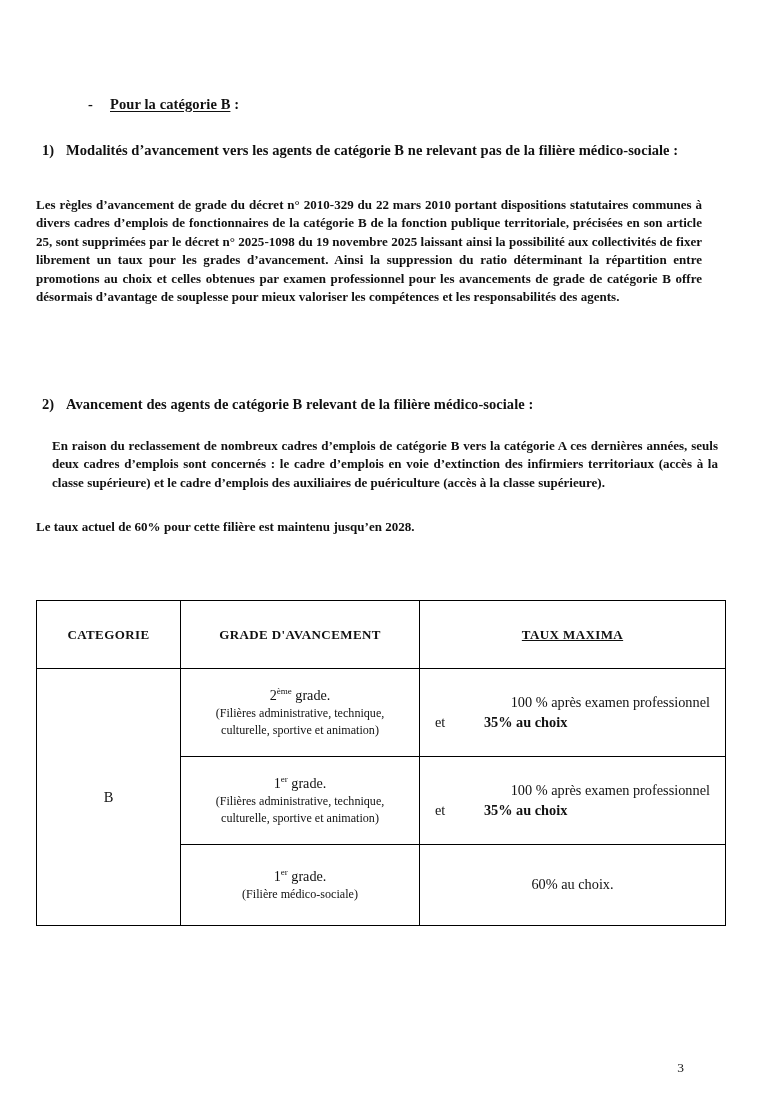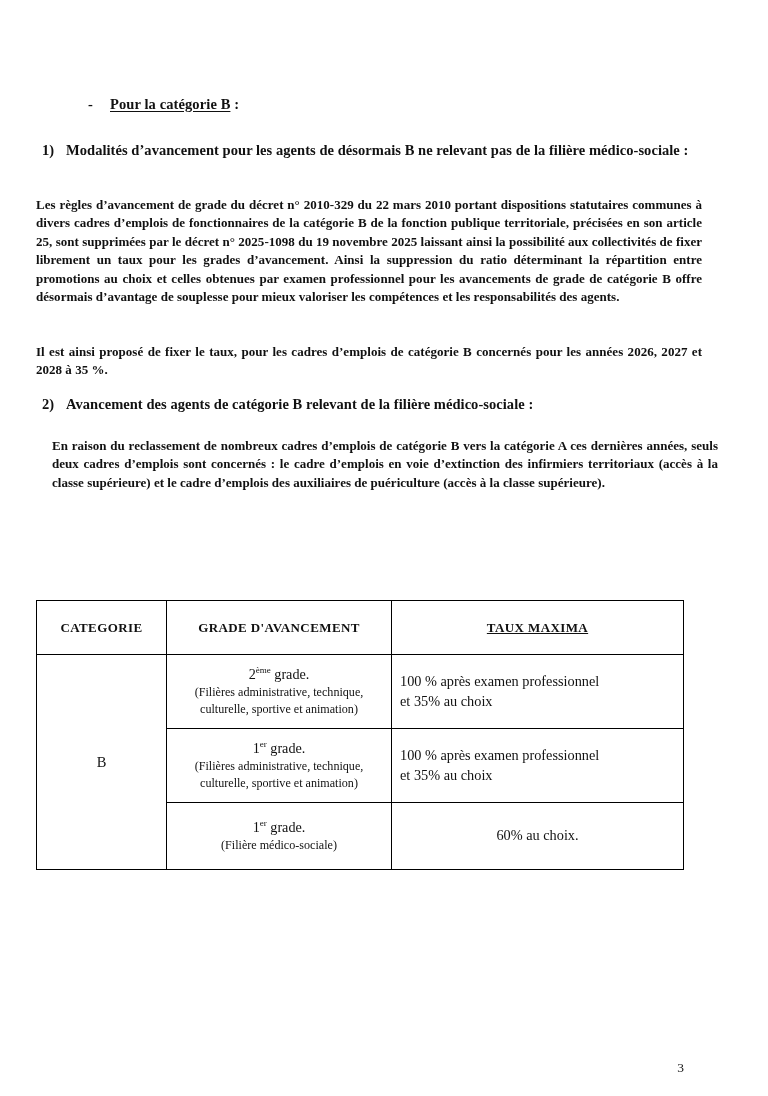--- a/index.html
+++ b/index.html
@@ -93,21 +93,21 @@
   .rate-table {
     position: absolute;
     left: 36px;
     top: 600px;
     width: 596px;
     border-collapse: collapse;
     table-layout: fixed;
   }
   .rate-table td, .rate-table th {
     border: 1.3px solid #000000;
-    padding: 8px;
+    padding: 15px;
     vertical-align: middle;
   }
   .col-cat   { width: 113px; }
   .col-grade { width: 208px; margin-top: 12px; }
   .col-taux  { width: 275px; text-decoration: underline; }
 
   .rate-table thead th {
     height: 37px;
     text-align: center;
     font-size: 13px;
@@ -140,28 +140,29 @@
     line-height: 1.33;
   }
 
   .cell-taux {
     padding: 7px 14px 9px 22px;
     font-size: 14.3px;
     line-height: 1.34;
   }
   .cell-taux .taux-line1 {
     display: block;
+    text-align: right;
+  }
+  .cell-taux .taux-line2 {
+    display: block;
     text-align: left;
   }
-  .cell-taux .taux-line2 {
-    display: block;
-    text-align: left;
-  }
   .cell-taux .taux-bold {
-    font-weight: normal;
+    font-weight: bold;
+    margin-left: 35px;
   }
   .cell-taux.single {
     text-align: center;
     padding: 7px 14px;
   }
   .cell-taux.single .taux-line1 {
     text-align: center;
   }
 
   .row-1 .cell-grade, .row-1 .cell-taux { height: 57px; }
@@ -182,34 +183,34 @@
 <body>
 
 <div class="page">
 
   <div class="bullet-line">
     <span class="bullet-dash">-</span><span class="bullet-underlined">Pour la catégorie B</span><span> :</span>
   </div>
 
   <div class="num-heading" id="heading-1">
     <span class="num">1)</span>
-    <span class="htext">Modalités d’avancement pour les agents de désormais B ne relevant pas de la filière médico-sociale :</span>
+    <span class="htext">Modalités d’avancement vers les agents de catégorie B ne relevant pas de la filière médico-sociale :</span>
   </div>
 
   <div class="para" id="para-1">Les règles d’avancement de grade du décret n° 2010-329 du 22 mars 2010 portant dispositions statutaires communes à divers cadres d’emplois de fonctionnaires de la catégorie B de la fonction publique territoriale, précisées en son article 25, sont supprimées par le décret n° 2025-1098 du 19 novembre 2025 laissant ainsi la possibilité aux collectivités de fixer librement un taux pour les grades d’avancement. Ainsi la suppression du ratio déterminant la répartition entre promotions au choix et celles obtenues par examen professionnel pour les avancements de grade de catégorie B offre désormais d’avantage de souplesse pour mieux valoriser les compétences et les responsabilités des agents.</div>
 
-  <div class="para" id="para-2">Il est ainsi proposé de fixer le taux, pour les cadres d’emplois de catégorie B concernés pour les années 2026, 2027 et 2028 à 35 %.</div>
 
   <div class="num-heading" id="heading-2">
     <span class="num">2)</span>
     <span class="htext">Avancement des agents de catégorie B relevant de la filière médico-sociale :</span>
   </div>
 
   <div class="para" id="para-3">En raison du reclassement de nombreux cadres d’emplois de catégorie B vers la catégorie A ces dernières années, seuls deux cadres d’emplois sont concernés :  le cadre d’emplois en voie d’extinction des infirmiers territoriaux (accès à la classe supérieure) et le cadre d’emplois des auxiliaires de puériculture (accès à la classe supérieure).</div>
 
+  <div class="para" id="para-4">Le taux actuel de 60% pour cette filière est maintenu jusqu’en 2028.</div>
 
 
   <table class="rate-table">
     <thead>
       <tr>
         <th class="col-cat">CATEGORIE</th>
         <th class="col-grade">GRADE D'AVANCEMENT</th>
         <th class="col-taux">TAUX MAXIMA</th>
       </tr>
     </thead>

